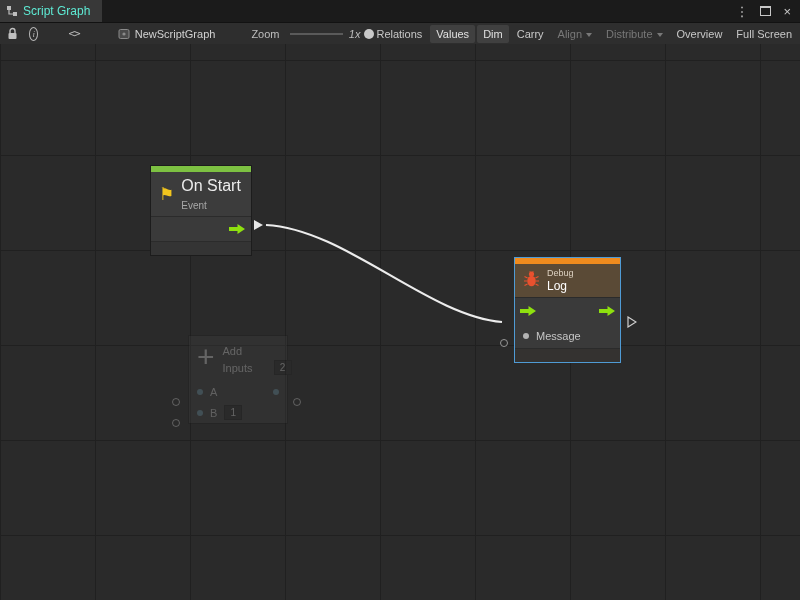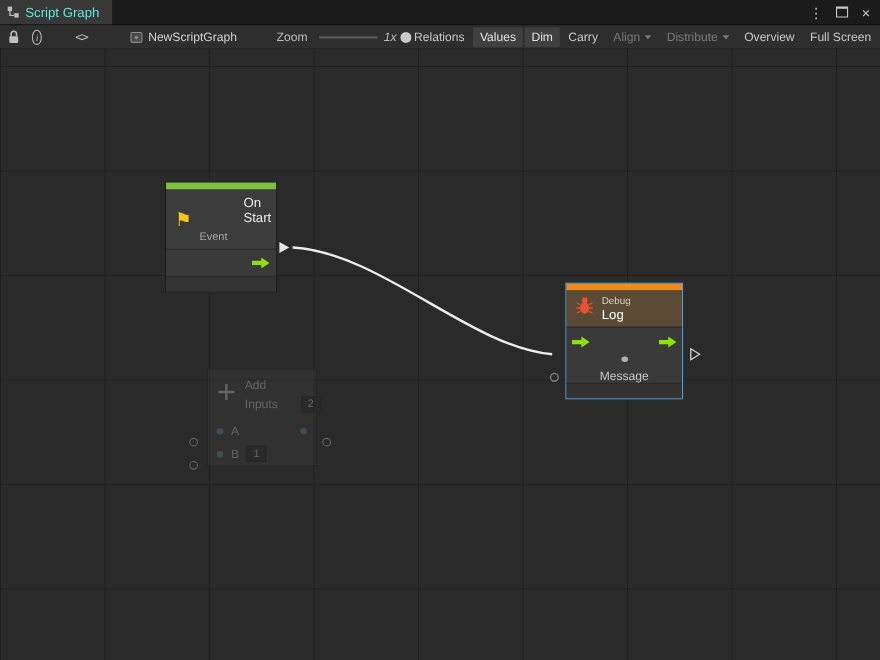--- a/index.html
+++ b/index.html
@@ -51,37 +51,37 @@
     background-size:95px 95px;
     background-position:0 16px,0 0;}
   .wires{position:absolute;inset:0;pointer-events:none;}
   
   .node{position:absolute;background:#3c3c3c;border:1px solid #1c1c1c;box-sizing:border-box;}
   .cap{height:6px;}
   .cap-green{background:#7dc142;}
   .cap-orange{background:#ef8b1e;}
   .nhead{display:flex;align-items:center;gap:7px;padding:5px 8px;}
   .flag{color:#f2c51d;font-size:17px;line-height:1;}
-  .ntitle{font-size:12px;color:#ececec;margin-left:40px;}
+  .ntitle{font-size:16px;color:#ececec;}
   .nsub{font-size:10px;color:#a8a8a8;margin-top:5px;}
   .nrow{display:flex;align-items:center;border-top:1px solid #2b2b2b;background:#3a3a3a;}
   .nrow.out{justify-content:flex-end;height:24px;padding:0 6px;}
   .nfoot{height:13px;background:#343434;border-top:1px solid #2b2b2b;}
   .flowarrow{display:block;}
   
   .node-onstart{left:150px;top:121px;width:102px;}
   
   .node-debug{left:514px;top:213px;width:107px;border:1px solid #4f9bd5;}
   .dhead{display:flex;align-items:center;gap:7px;padding:4px 8px;background:#5a4a36;}
   .dcat{font-size:9px;color:#ddd2c2;}
   .dtitle{font-size:12px;color:#fff;margin-top:1px;}
   .drow1{height:26px;display:flex;align-items:center;justify-content:space-between;
     padding:0 5px;border-top:1px solid #2b2b2b;background:#3a3a3a;}
   .drow2{height:24px;display:flex;align-items:center;gap:7px;padding:0 8px;
-    background:#3a3a3a;font-size:11px;color:#c6c6c6;flex-direction:column;}
+    background:#3a3a3a;font-size:11px;color:#c6c6c6;}
   .dfoot{height:13px;background:#343230;border-top:1px solid #2b2b2b;}
   .dot{width:6px;height:6px;border-radius:50%;background:#b3b3b3;display:inline-block;}
   .dot.teal{background:#6e95a5;}
   
   .node-ghost{left:188px;top:291px;width:100px;opacity:0.35;background:#3e3e3e;}
   .ghead{display:flex;align-items:flex-start;gap:8px;padding:8px 8px 6px 8px;}
   .plus{font-size:30px;line-height:26px;color:#cfcfcf;font-weight:400;}
   .gt1{font-size:11px;color:#d0d0d0;margin-top:1px;}
   .gline{display:flex;align-items:center;gap:21px;margin-top:3px;font-size:11px;color:#d0d0d0;}
   .valbox{min-width:12px;height:13px;background:#2a2a2a;border:1px solid #202020;

